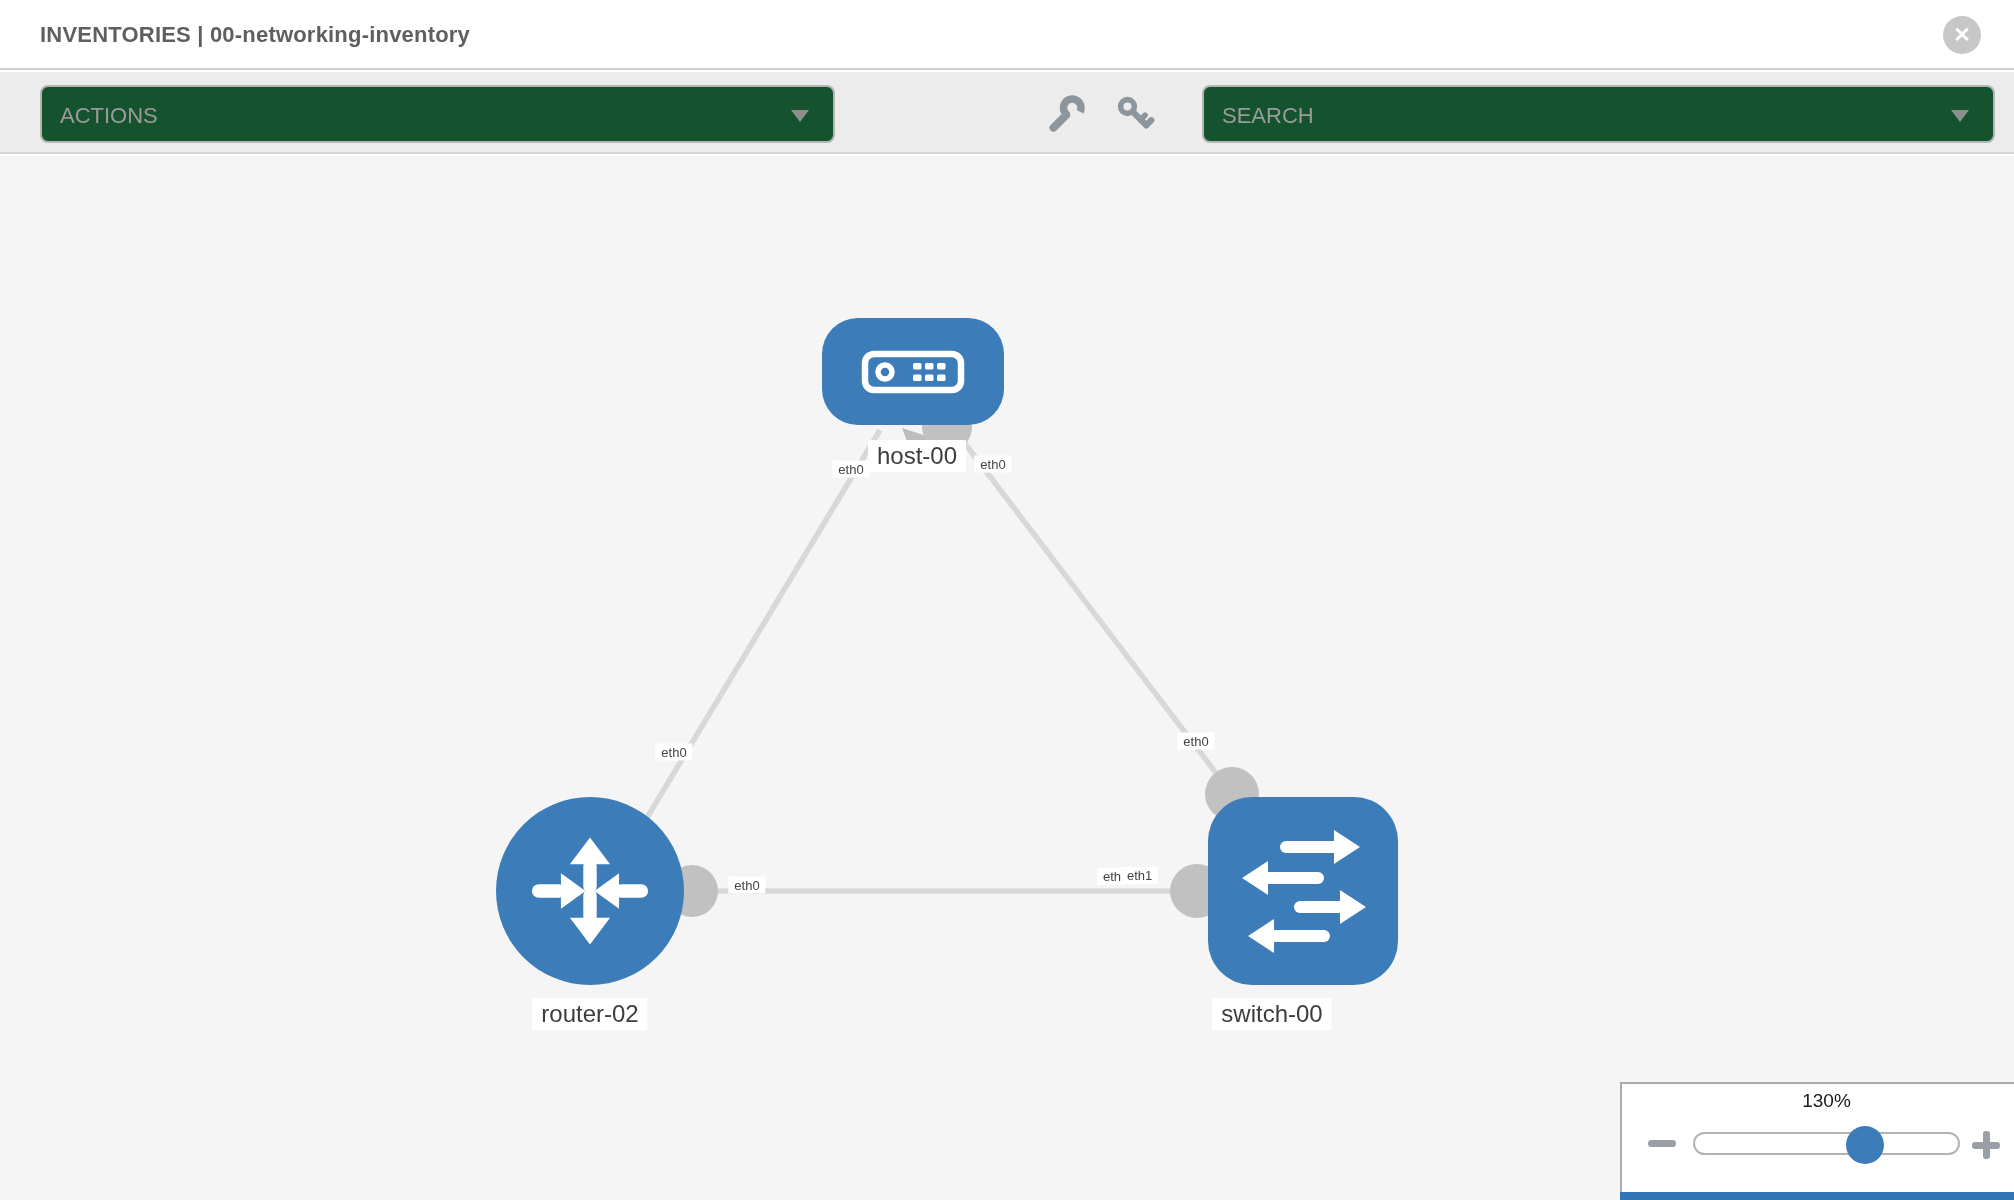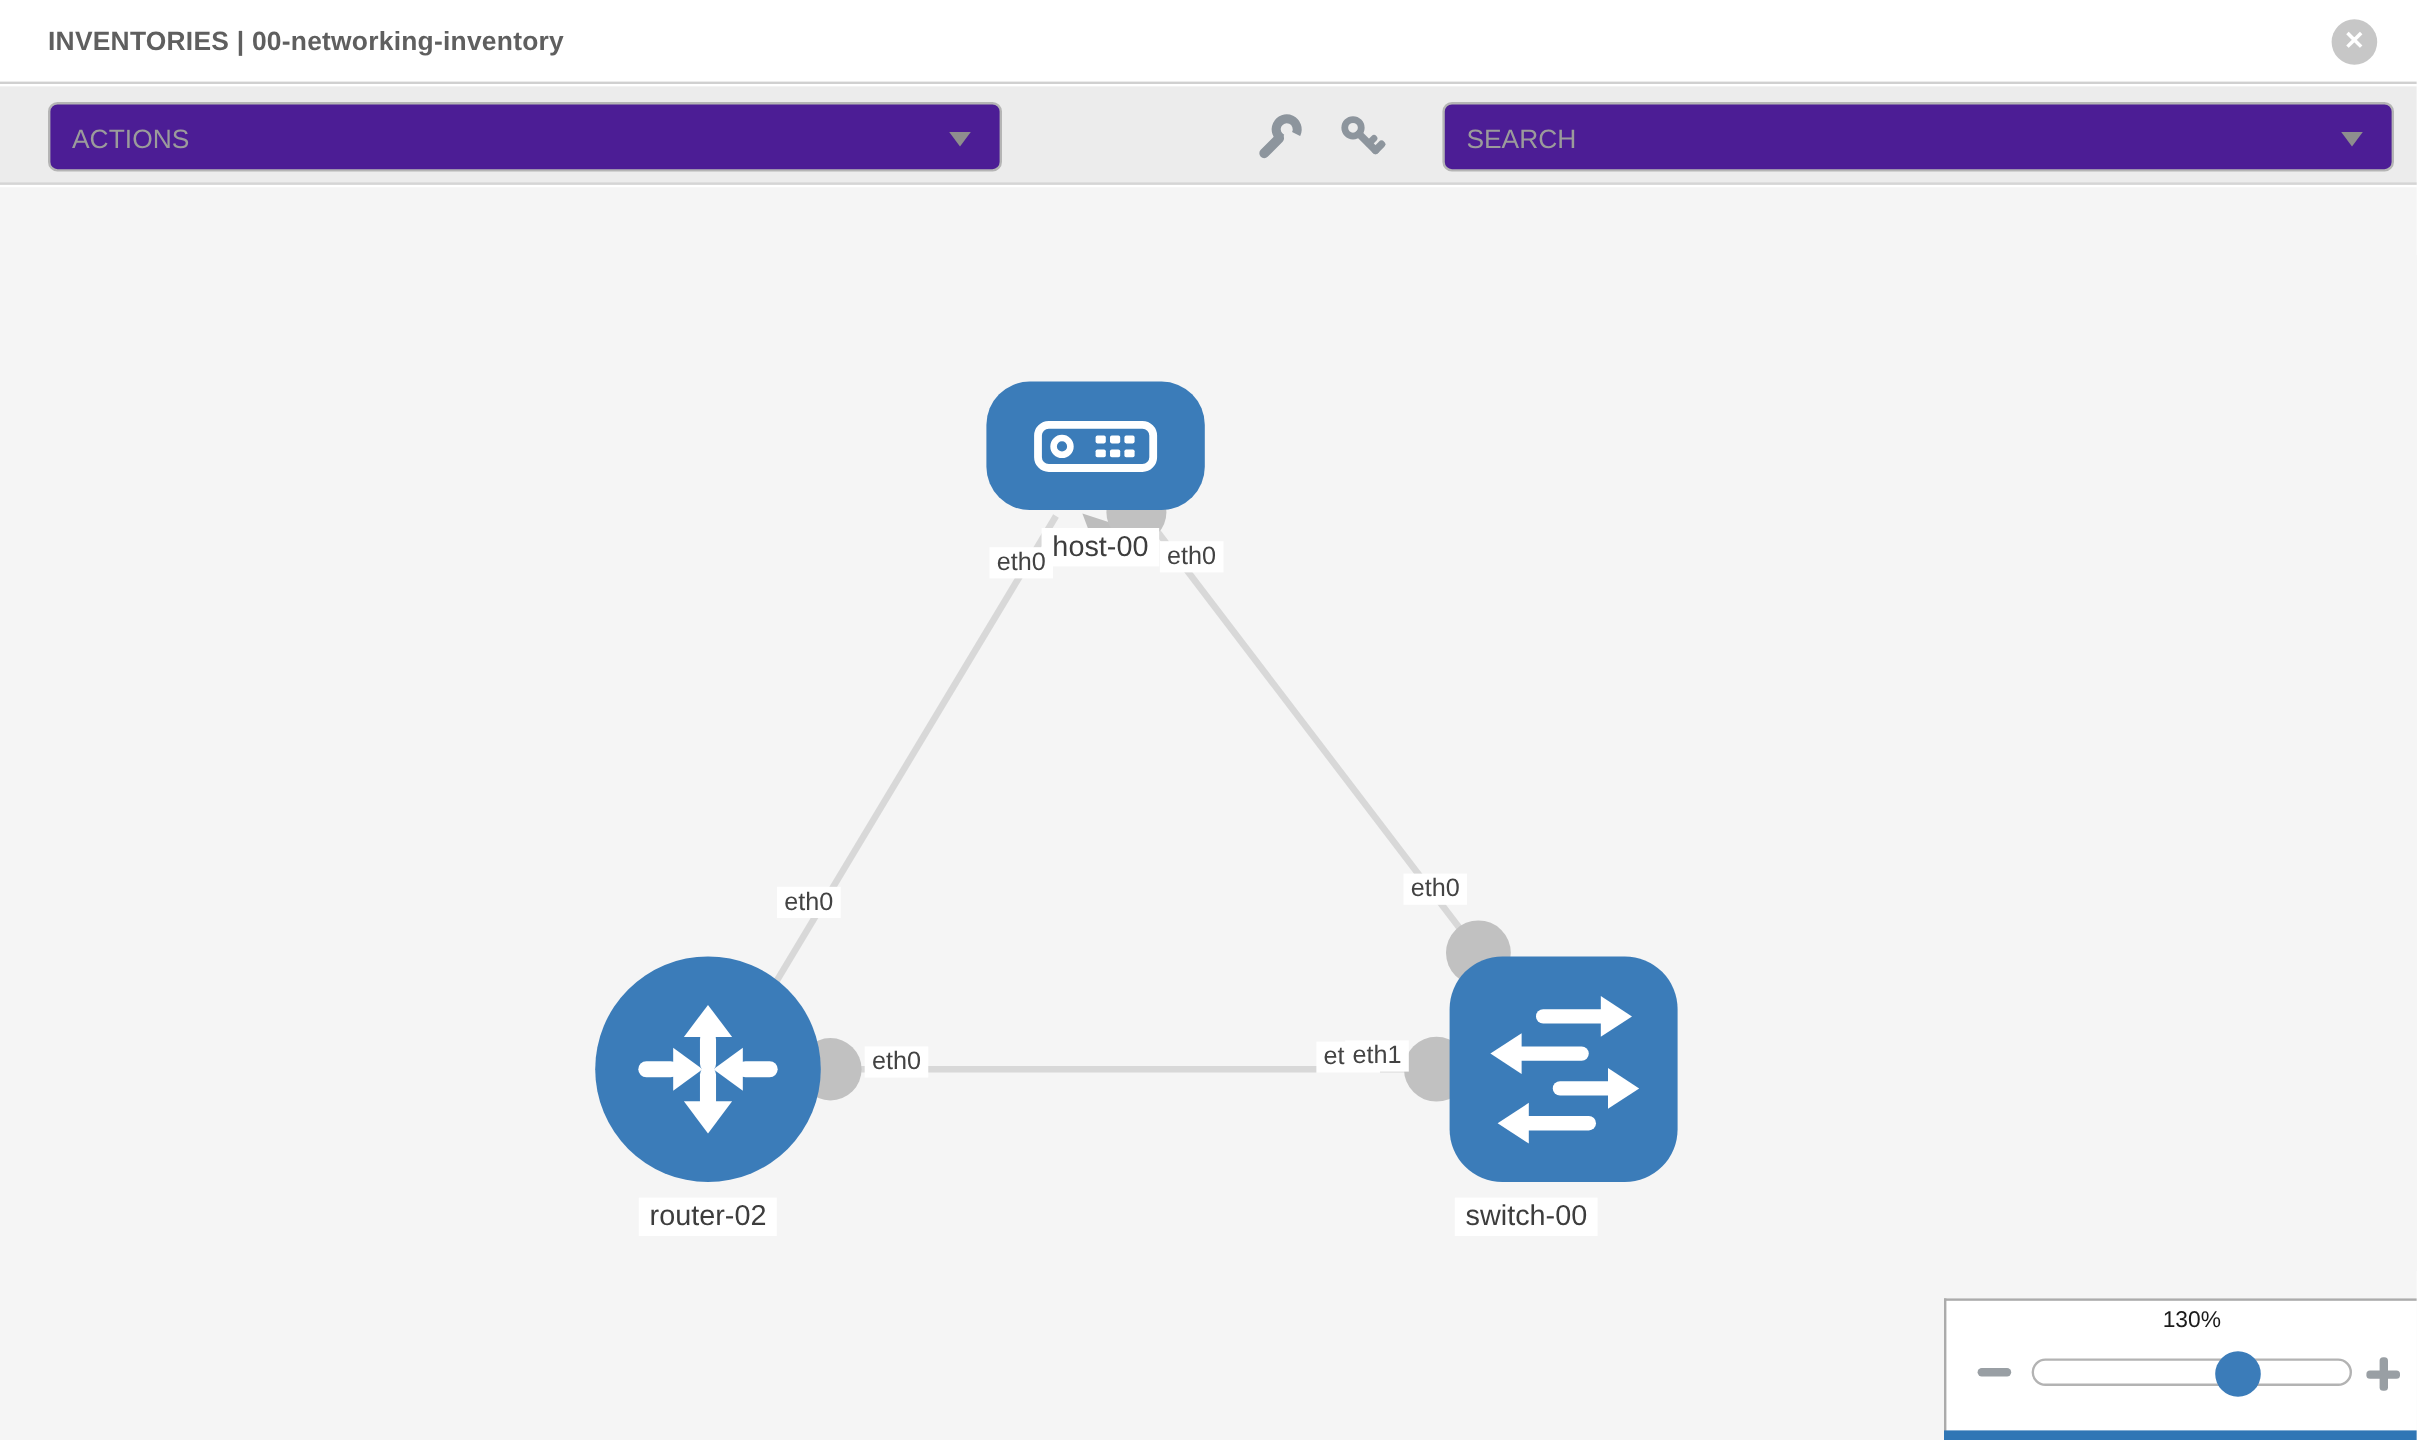--- a/index.html
+++ b/index.html
@@ -7,42 +7,42 @@
   body { font-family:"Liberation Sans", sans-serif; background:#fff; overflow:hidden; }
   .app { position:relative; width:2014px; height:1200px; background:#fff; }
 
   
   .header { position:absolute; left:0; top:0; width:2014px; height:70px; background:#fff; border-bottom:2px solid #d0d0d0; }
   .page-title { position:absolute; left:40px; top:0; line-height:70px; font-size:22px; font-weight:700; color:#5f5f5f; letter-spacing:.2px; }
   .close-btn { position:absolute; right:33px; top:16px; width:38px; height:38px; border-radius:50%; background:#c7c7c7; color:#fff; font-size:21px; font-weight:700; text-align:center; line-height:38px; cursor:pointer; }
 
   
   .toolbar { position:absolute; left:0; top:72px; width:2014px; height:82px; background:#ececec; border-bottom:2px solid #d5d5d5; }
-  .select-box { position:absolute; top:13px; height:58px; background:#4c1d95; border:2px solid #b5b5b5; border-radius:8px; display:flex; align-items:center; padding:4px 24px 0 18px; }
+  .select-box { position:absolute; top:13px; height:58px; background:#14532d; border:2px solid #b5b5b5; border-radius:8px; display:flex; align-items:center; padding:4px 24px 0 18px; }
   .select-box .lbl { font-size:22px; color:#9b9b9b; flex:1; }
   .caret { width:0; height:0; border-left:9px solid transparent; border-right:9px solid transparent; border-top:12px solid #8e8e8e; }
   .actions-box { left:40px; width:795px; }
   .search-box  { left:1182px; width:793px;margin-left:20px; }
   .tool-icon { position:absolute; top:22px; width:40px; height:40px; cursor:pointer; }
   .wrench-icon { left:1046px; }
   .key-icon { left:1115px; }
 
   
   .canvas { position:absolute; left:0; top:156px; width:2014px; height:1044px; background:#f5f5f5; }
   .edges-svg { position:absolute; left:0; top:0; }
 
   .node { position:absolute; background:#3b7cb9; display:flex; align-items:center; justify-content:center; cursor:pointer; }
   .node-host { left:822px; top:162px; width:182px; height:107px; border-radius:36px; }
   .node-router { left:496px; top:641px; width:188px; height:188px; border-radius:50%; }
   .node-switch { left:1208px; top:641px; width:190px; height:188px; border-radius:44px; }
 
   .chip { position:absolute; background:#ffffff; color:#434343; white-space:nowrap; }
   .chip.center { transform:translate(-50%,-50%); }
   .node-label { font-size:24px; padding:2px 9px; color:#3d3d3d;text-align:right; }
-  .port-label { font-size:21px; padding:1px 6px; }
+  .port-label { font-size:13px; padding:1px 6px; }
 
   
   .zoom-panel { position:absolute; left:1620px; top:1082px; width:394px; height:130px; background:#fff; border:2px solid #ababab; border-right:none; border-bottom:none; }
   .zoom-pct { position:absolute; left:71px; top:6px; width:267px; text-align:center; font-size:19px; color:#1b1b1b; }
   .zoom-minus { position:absolute; left:26px; top:56px; width:28px; height:7px; border-radius:3.5px; background:#999fa4; cursor:pointer; }
   .zoom-track { position:absolute; left:71px; top:48px; width:267px; height:23px; background:#fff; border:2px solid #b3b3b3; border-radius:13px; cursor:pointer; }
   .zoom-knob { position:absolute; left:224px; top:42px; width:38px; height:38px; border-radius:50%; background:#3b7cb9; cursor:pointer; }
   .zoom-plus { position:absolute; left:350px; top:47px; width:28px; height:28px; cursor:pointer; }
   .zoom-plus span { position:absolute; background:#999fa4; border-radius:3px; }
   .zoom-plus .h { left:0; top:10.5px; width:28px; height:7px; }

